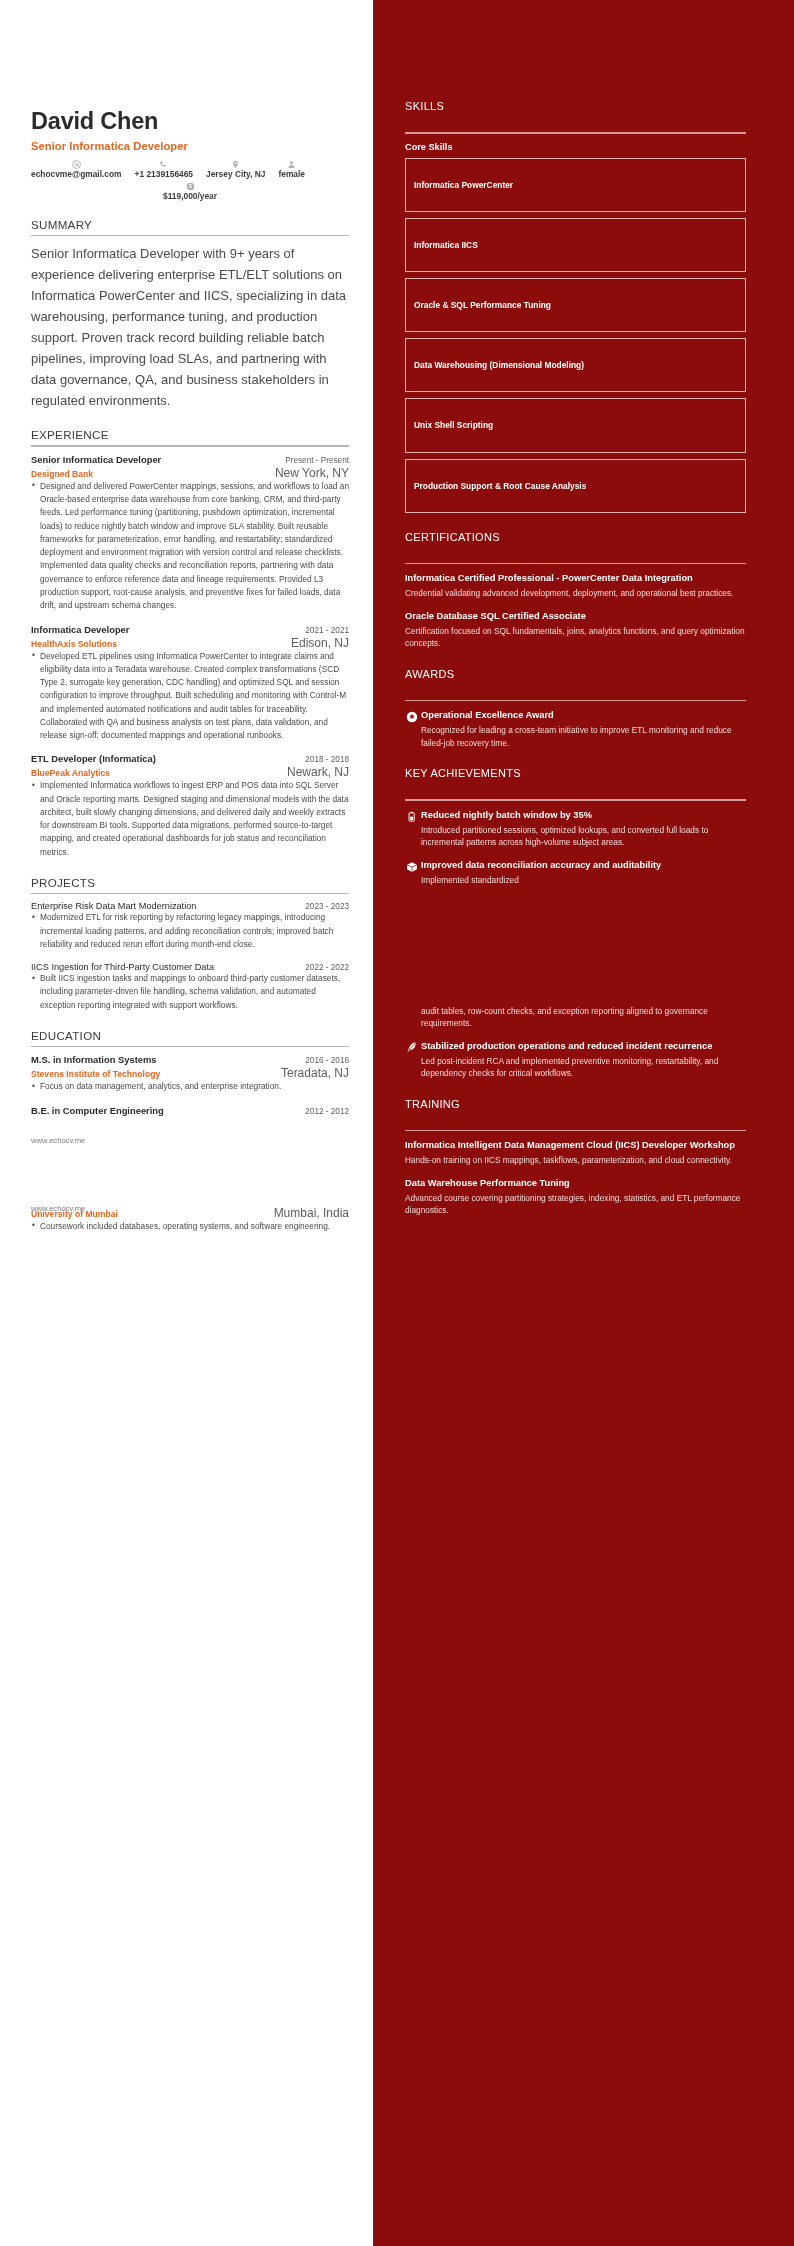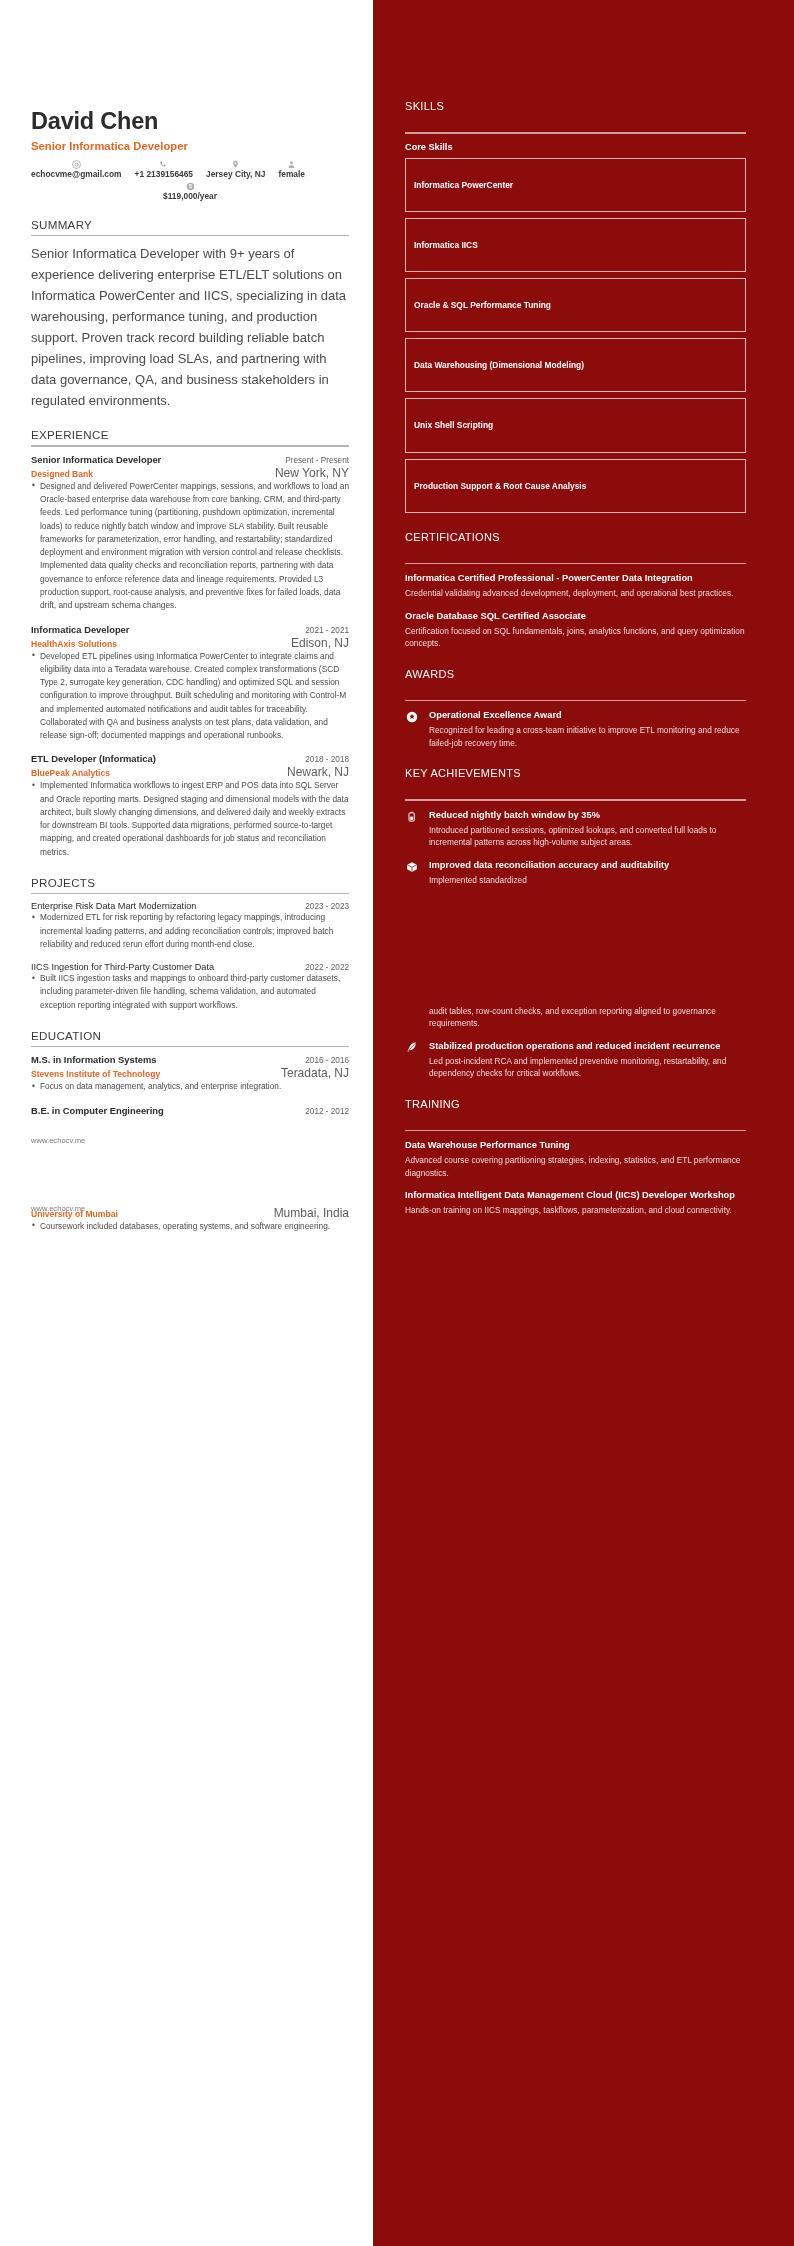--- a/index.html
+++ b/index.html
@@ -203,21 +203,21 @@
     color: #ffffff;
   }
   .cert-desc {
     margin-top: 2px;
     font-size: 8.3px;
     line-height: 1.52;
     color: #f0dada;
   }
   .award {
     display: flex;
-    gap: 11px;
+    gap: 3px;
     margin-bottom: 10px;
     align-items: flex-start;
   }
   .award-ico {
     flex: 0 0 auto;
     width: 13px;
     height: 13px;
     margin-top: 1px;
     display: flex;
     align-items: center;
@@ -518,23 +518,23 @@
             <div class="award-name">Stabilized production operations and reduced incident recurrence</div>
             <div class="award-desc">Led post-incident RCA and implemented preventive monitoring, restartability, and dependency checks for critical workflows.</div>
           </div>
         </div>
       </div>
 
       <div class="s-sec">
         <div class="s-title">TRAINING</div>
         <div class="s-rule"></div>
         <div class="train">
+          <div class="train-name">Informatica Intelligent Data Management Cloud (IICS) Developer Workshop</div>
+          <div class="train-desc">Hands-on training on IICS mappings, taskflows, parameterization, and cloud connectivity.</div>
+        </div>
+        <div class="train">
           <div class="train-name">Data Warehouse Performance Tuning</div>
           <div class="train-desc">Advanced course covering partitioning strategies, indexing, statistics, and ETL performance diagnostics.</div>
-        </div>
-        <div class="train">
-          <div class="train-name">Informatica Intelligent Data Management Cloud (IICS) Developer Workshop</div>
-          <div class="train-desc">Hands-on training on IICS mappings, taskflows, parameterization, and cloud connectivity.</div>
         </div>
       </div>
     </div>
   </div>
 </div>
 
 </body></html>

